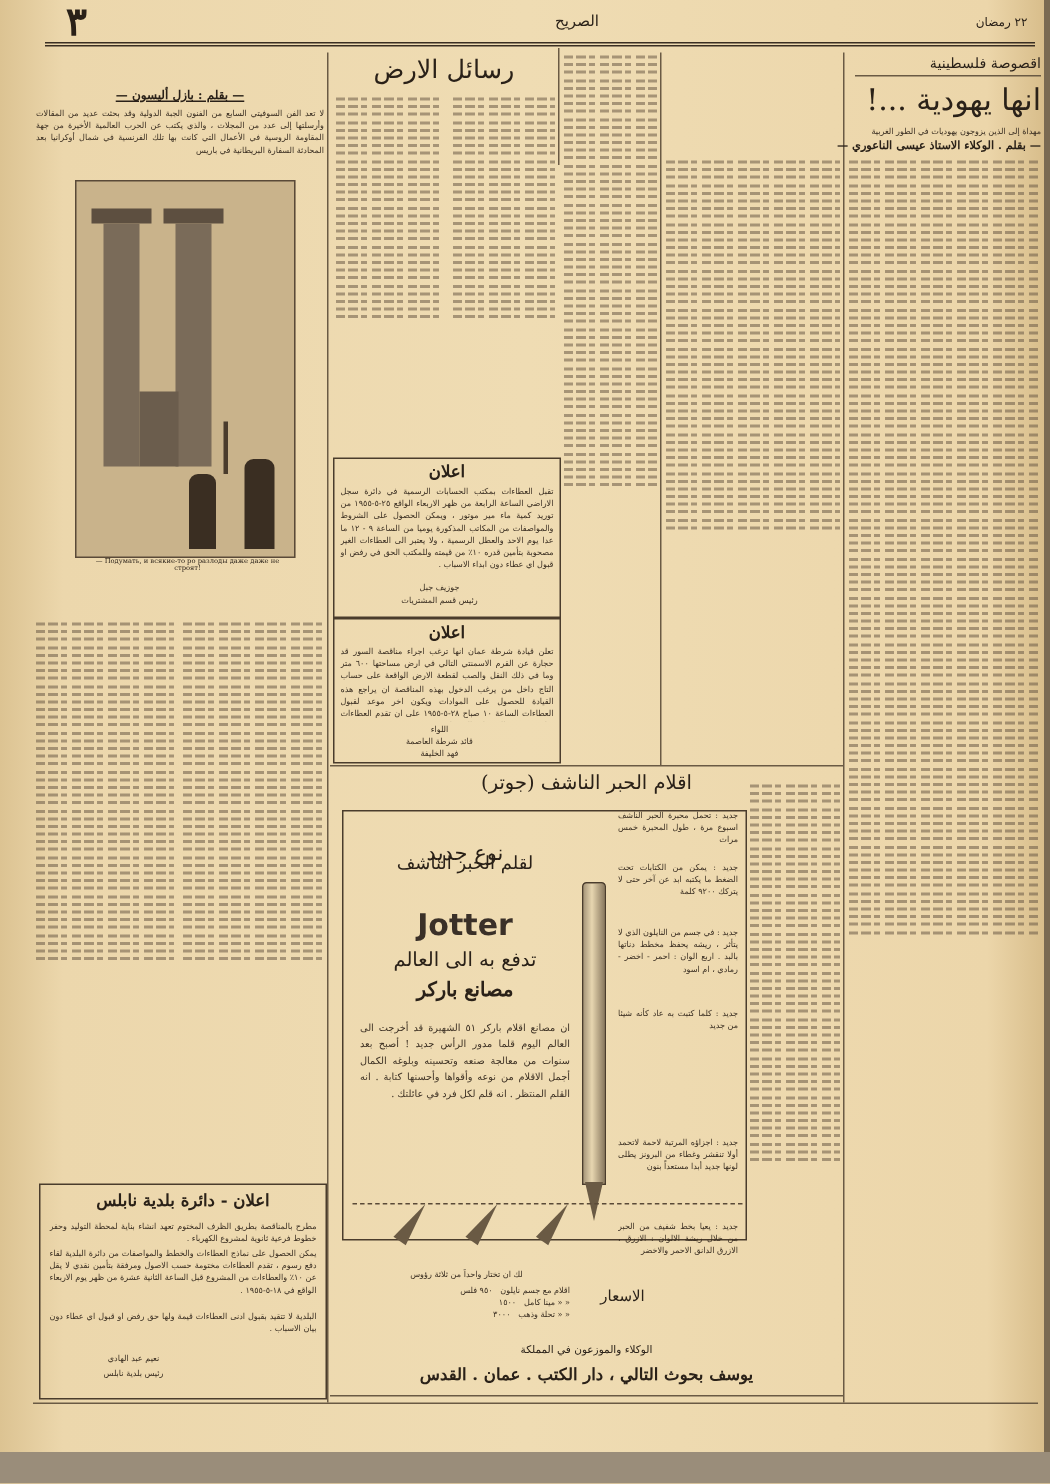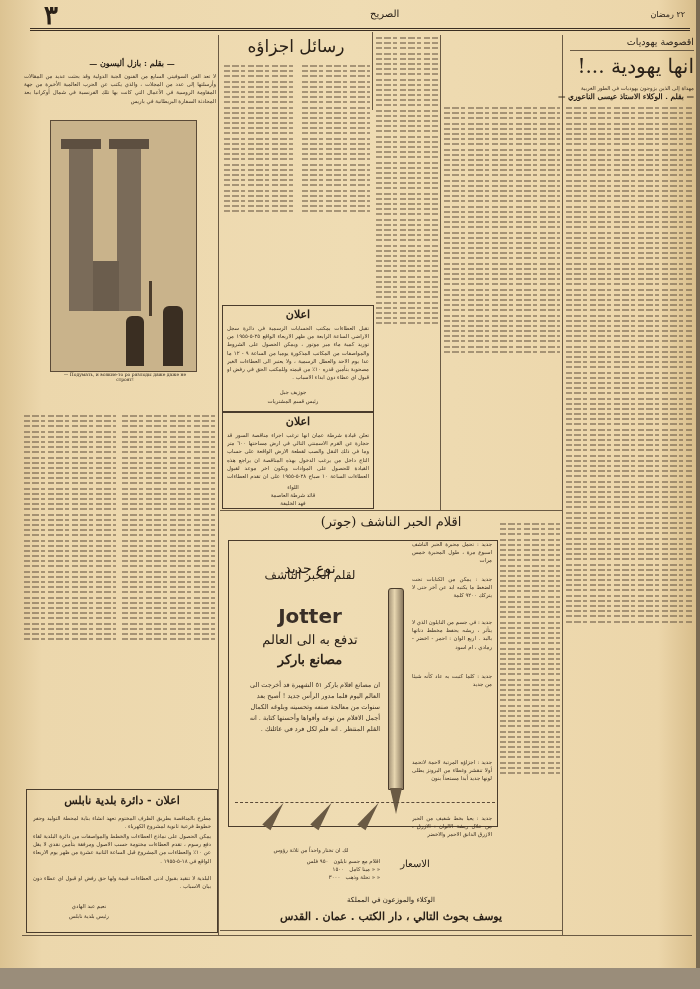--- a/index.html
+++ b/index.html
@@ -39,21 +39,21 @@
     <div class="paper-name">الصريح</div>
     <div class="hdr-date">٢٢ رمضان</div>
   </div>
   <div class="rule"></div>
 
   <div class="col-line" style="left:218px;top:35px;height:900px;"></div>
   <div class="col-line" style="left:440px;top:35px;height:475px;"></div>
   <div class="col-line" style="left:562px;top:35px;height:900px;"></div>
   <div class="col-line" style="left:372px;top:32px;height:78px;"></div>
 
-  <div class="title rtl" style="left:72px;top:58px;width:120px;font-size:8px;">— بقلم : بازل أليسون —</div>
+  <div class="title rtl" style="left:60px;top:58px;width:120px;font-size:8px;text-decoration:underline;">— بقلم : بازل أليسون —</div>
   <div class="text rtl" style="left:24px;top:72px;width:192px;height:36px;">لا تعد الفن السوفيتي السابع من الفنون الجبة الدولية وقد بحثت عديد من المقالات وأرسلتها إلى عدد من المجلات ، والذي يكتب عن الحرب العالمية الأخيرة من جهة المقاومة الروسية في الأعمال التي كانت بها تلك الفرنسية في شمال أوكرانيا بعد المحادثة السفارة البريطانية في باريس</div>
 
   <div class="illus">
     <div class="cap" style="left:10px;top:18px;width:40px;height:10px;"></div>
     <div class="col" style="left:18px;top:28px;width:24px;height:162px;"></div>
     <div class="cap" style="left:58px;top:18px;width:40px;height:10px;"></div>
     <div class="col" style="left:66px;top:28px;width:24px;height:162px;"></div>
     <div class="col" style="left:42px;top:140px;width:26px;height:50px;background:#6b5d4d;"></div>
     <div class="col" style="left:98px;top:160px;width:3px;height:35px;background:#4a3c2c;"></div>
     <div class="col" style="left:75px;top:195px;width:18px;height:50px;background:#3a2e22;border-radius:6px 6px 0 0;"></div>
@@ -156,21 +156,21 @@
 
   <div class="box" style="left:26px;top:789px;width:190px;height:142px;">
     <div class="title rtl" style="left:0;top:4px;width:190px;font-size:11px;">اعلان - دائرة بلدية نابلس</div>
     <div class="text rtl" style="left:6px;top:24px;width:178px;height:16px;">مطرح بالمناقصة بطريق الظرف المختوم تعهد انشاء بناية لمحطة التوليد وحفر خطوط فرعية ثانوية لمشروع الكهرباء .</div>
     <div class="text rtl" style="left:6px;top:42px;width:178px;height:40px;">يمكن الحصول على نماذج العطاءات والخطط والمواصفات من دائرة البلدية لقاء دفع رسوم ، تقدم العطاءات مختومة حسب الاصول ومرفقة بتأمين نقدي لا يقل عن ١٠٪ والعطاءات من المشروع قبل الساعة الثانية عشرة من ظهر يوم الاربعاء الواقع في ١٨-٥-١٩٥٥ .</div>
     <div class="text rtl" style="left:6px;top:84px;width:178px;height:16px;">البلدية لا تتقيد بقبول ادنى العطاءات قيمة ولها حق رفض او قبول اي عطاء دون بيان الاسباب .</div>
     <div class="text" style="left:22px;top:112px;width:80px;text-align:center;">نعيم عبد الهادي</div>
     <div class="text" style="left:22px;top:122px;width:80px;text-align:center;">رئيس بلدية نابلس</div>
   </div>
 
-  <div class="title rtl" style="left:220px;top:36px;width:152px;font-size:17px;font-weight:normal;">رسائل اجزاؤه</div>
+  <div class="title rtl" style="left:220px;top:36px;width:152px;font-size:17px;font-weight:normal;">رسائل الارض</div>
   <div class="text fill" style="left:224px;top:62px;width:72px;height:240px;">
     <span></span>
       <span></span>
       <span></span>
       <span></span>
       <span></span>
       <span></span>
       <span></span>
       <span></span>
       <span></span>
@@ -301,21 +301,21 @@
   </div>
 
   <div class="hline" style="left:220px;top:510px;width:342px;"></div>
   <div class="title rtl" style="left:222px;top:514px;width:338px;font-size:13px;font-weight:normal;">اقلام الحبر الناشف (جوتر)</div>
   <div class="box" style="left:228px;top:540px;width:268px;height:285px;"></div>
   <div class="title rtl" style="left:240px;top:560px;width:140px;font-size:14px;font-weight:normal;">نوع جديد</div>
   <div class="title rtl" style="left:240px;top:568px;width:140px;font-size:12px;font-weight:normal;">لقلم الحبر الناشف</div>
   <div class="title" style="left:240px;top:604px;width:140px;font-size:20px;font-family:'DejaVu Sans',sans-serif;color:#3a3028;">Jotter</div>
   <div class="title rtl" style="left:240px;top:632px;width:140px;font-size:13px;font-weight:normal;">تدفع به الى العالم</div>
   <div class="title rtl" style="left:240px;top:652px;width:140px;font-size:13px;">مصانع باركر</div>
-  <div class="text rtl" style="left:240px;top:680px;width:140px;height:100px;font-size:6.5px;line-height:11px;text-align:right;">ان مصانع اقلام باركر ٥١ الشهيرة قد أخرجت الى العالم اليوم قلما مدور الرأس جديد ! أصبح بعد سنوات من معالجة صنعه وتحسينه وبلوغه الكمال أجمل الاقلام من نوعه وأقواها وأحسنها كتابة . انه القلم المنتظر . انه قلم لكل فرد في عائلتك .</div>
+  <div class="text rtl" style="left:240px;top:680px;width:140px;height:100px;font-size:6.5px;line-height:11px;">ان مصانع اقلام باركر ٥١ الشهيرة قد أخرجت الى العالم اليوم قلما مدور الرأس جديد ! أصبح بعد سنوات من معالجة صنعه وتحسينه وبلوغه الكمال أجمل الاقلام من نوعه وأقواها وأحسنها كتابة . انه القلم المنتظر . انه قلم لكل فرد في عائلتك .</div>
 
   <div class="pen-body"></div>
   <div class="pen-tip"></div>
 
   <div class="text rtl" style="left:412px;top:540px;width:80px;height:28px;">جديد : تحمل محبرة الحبر الناشف اسبوع مرة ، طول المحبرة خمس مرات</div>
   <div class="text rtl" style="left:412px;top:575px;width:80px;height:36px;">جديد : يمكن من الكتابات تحت الضغط ما يكتبه ابد عن آخر حتى لا يتركك ٩٢٠٠ كلمة</div>
   <div class="text rtl" style="left:412px;top:618px;width:80px;height:50px;">جديد : في جسم من النايلون الذي لا يتأثر ، ريشه يحفظ مخطط دناتها بالبد . اربع الوان : احمر - اخضر - رمادي ، ام اسود</div>
   <div class="text rtl" style="left:412px;top:672px;width:80px;height:20px;">جديد : كلما كتبت به عاد كأنه شيئا من جديد</div>
   <div class="text rtl" style="left:412px;top:758px;width:80px;height:44px;">جديد : اجزاؤه المرتبة لاحمة لاتحمد أولا تنقشر وغطاء من البرونز يطلى لونها جديد أبدا مستعداً بنون</div>
   <div class="text rtl" style="left:412px;top:814px;width:80px;height:36px;">جديد : يعيا بخط شفيف من الحبر من خلال ريشة الالوان : الازرق ، الازرق الدانق الاحمر والاخضر</div>
@@ -330,21 +330,21 @@
   <div style="position:absolute;left:270px;top:857px;width:110px;">
     <div class="text rtl" style="position:relative;width:110px;height:8px;"><span>اقلام مع جسم نايلون</span> &nbsp; <span>٩٥٠ فلس</span></div>
     <div class="text rtl" style="position:relative;width:110px;height:8px;"><span>« « مينا كامل</span> &nbsp; <span>١٥٠٠</span></div>
     <div class="text rtl" style="position:relative;width:110px;height:8px;"><span>« « تحلة وذهب</span> &nbsp; <span>٣٠٠٠</span></div>
   </div>
 
   <div class="title rtl" style="left:222px;top:896px;width:338px;font-size:7px;font-weight:normal;">الوكلاء والموزعون في المملكة</div>
   <div class="title rtl" style="left:222px;top:910px;width:338px;font-size:11px;">يوسف بحوث التالي ، دار الكتب . عمان . القدس</div>
   <div class="hline" style="left:220px;top:930px;width:342px;"></div>
 
-  <div class="title rtl" style="left:604px;top:36px;width:90px;font-size:9.5px;font-weight:normal;text-align:right;">اقصوصة يهوديات</div>
+  <div class="title rtl" style="left:604px;top:36px;width:90px;font-size:9.5px;font-weight:normal;text-align:right;">اقصوصة فلسطينية</div>
   <div class="hline" style="left:570px;top:50px;width:124px;"></div>
   <div class="title rtl" style="left:526px;top:54px;width:168px;font-size:20px;font-weight:normal;text-align:right;">انها يهودية ...!</div>
   <div class="text rtl" style="left:520px;top:84px;width:174px;text-align:right;">مهداة إلى الذين يزوجون يهوديات في الطور الغربية</div>
   <div class="title rtl" style="left:520px;top:92px;width:174px;font-size:7.5px;text-align:right;">— بقلم . الوكلاء الاستاذ عيسى الناعوري —</div>
 
   <div class="text fill" style="left:444px;top:104px;width:116px;height:400px;">
     <span></span>
       <span></span>
       <span></span>
       <span></span>

